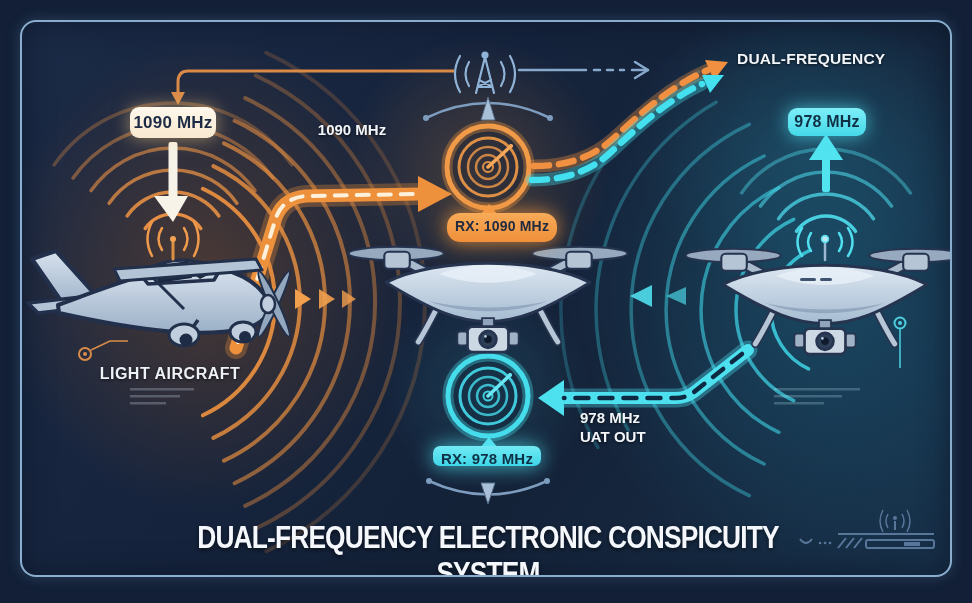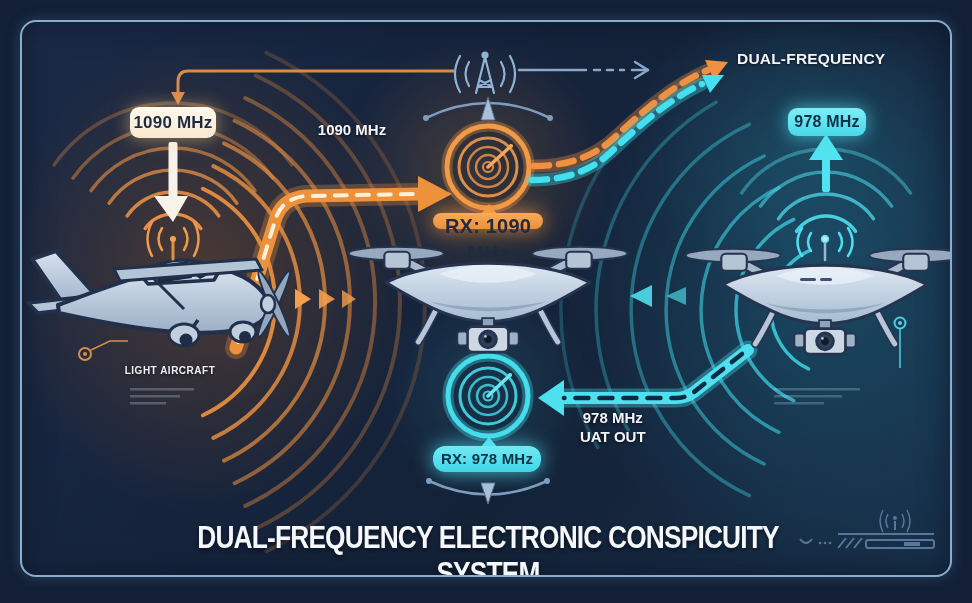--- a/index.html
+++ b/index.html
@@ -15,40 +15,40 @@
     background:
       radial-gradient(300px 340px at 20% 46%, rgba(160,90,35,.38), transparent 70%),
       radial-gradient(190px 190px at 49% 27%, rgba(242,150,60,.22), transparent 70%),
       radial-gradient(150px 150px at 50% 66%, rgba(70,220,235,.14), transparent 70%),
       radial-gradient(360px 400px at 86% 48%, rgba(40,165,200,.26), transparent 72%),
       radial-gradient(240px 220px at 84% 22%, rgba(55,185,215,.16), transparent 70%),
       linear-gradient(125deg,#1b2a46 0%,#15233c 40%,#142238 62%,#173049 100%);
   }
   #content{position:absolute;left:-20px;top:-20px;width:972px;height:603px;}
   #gfx{position:absolute;left:0;top:0;}
-  .txt{position:absolute;color:#f2f5f9;font-weight:800;text-shadow:0 1px 3px rgba(0,0,0,.65);text-align:center;}
+  .txt{position:absolute;color:#f2f5f9;font-weight:800;text-shadow:0 1px 3px rgba(0,0,0,.65);}
   .pill{
     position:absolute;text-align:center;font-weight:800;color:#1d2a44;
     border-radius:9px;letter-spacing:.2px;
   }
   #lbl-1090{left:128px;top:105px;width:86px;height:31px;line-height:31px;font-size:17px;
     background:linear-gradient(#fff8ec,#f8e9cf);box-shadow:0 0 18px rgba(250,205,130,.55);}
-  #lbl-rx1090{left:431px;top:211px;width:110px;height:16px;line-height:27px;font-size:20px;
+  #lbl-rx1090{left:445px;top:211px;width:110px;height:29px;line-height:27px;font-size:14px;
     background:linear-gradient(#f7ab58,#ef8f3a);border-radius:13px;color:#212b40;
     box-shadow:0 0 20px rgba(244,150,60,.85);}
   #lbl-978{left:786px;top:106px;width:78px;height:28px;line-height:28px;font-size:16px;
     background:linear-gradient(#7deef8,#45d9ea);color:#0f3145;
     box-shadow:0 0 18px rgba(80,225,240,.7);}
-  #lbl-rx978{left:431px;top:444px;width:108px;height:26px;line-height:26px;font-size:15px;
-    background:linear-gradient(#72eaf5,#3fd6e8);border-radius:12px;color:#0f3145;
+  #lbl-rx978{left:431px;top:444px;width:108px;height:20px;line-height:26px;font-size:15px;
+    background:linear-gradient(#72eaf5,#3fd6e8);border-radius:7px;color:#0f3145;
     box-shadow:0 0 20px rgba(80,225,240,.8);}
   #lbl-adsb{left:283px;top:119px;width:134px;text-align:center;font-size:15px;line-height:18px;}
   #lbl-dataout{left:735px;top:47px;font-size:15.5px;line-height:19px;letter-spacing:.2px;}
   #lbl-uat{left:578px;top:406px;font-size:15px;line-height:19px;}
-  #lbl-aircraft{left:83px;top:363px;width:170px;text-align:center;font-size:10px;letter-spacing:.5px;color:#edf2f8;}
+  #lbl-aircraft{left:83px;top:363px;width:170px;text-align:center;font-size:16px;letter-spacing:.5px;color:#edf2f8;}
   #lbl-drone{left:732px;top:364px;width:184px;text-align:center;font-size:13.5px;letter-spacing:.5px;color:#edf2f8;}
   #title{left:136px;top:518px;width:700px;text-align:center;font-size:31px;letter-spacing:-1px;
     transform:scaleX(.85);font-weight:800;color:#f4f7fb;text-shadow:0 2px 5px rgba(0,0,0,.55);}
   #subtitle{left:136px;top:552px;width:700px;text-align:center;font-size:13px;font-weight:600;
     color:#d3dfec;letter-spacing:0;text-shadow:0 1px 2px rgba(0,0,0,.6);}
 </style>
 </head>
 <body>
 
 <div id="canvas">

